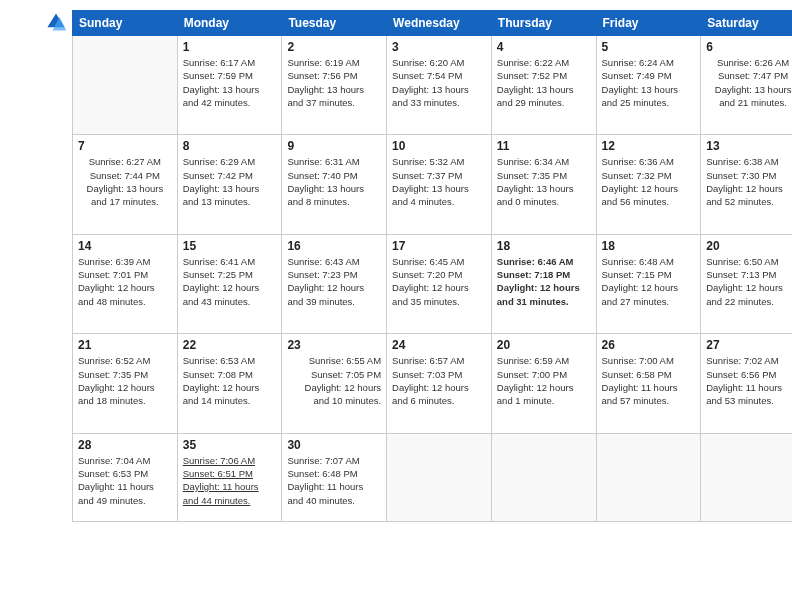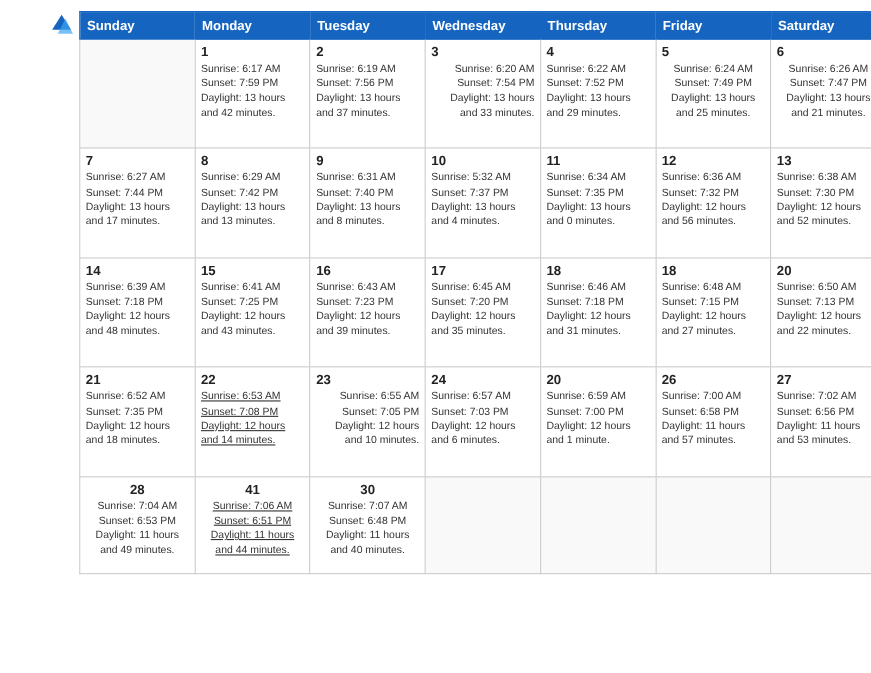--- a/index.html
+++ b/index.html
@@ -87,21 +87,20 @@
     .day-info {
       font-size: 9.5px;
       color: #333;
       line-height: 1.4;
     }
     .empty-cell {
       background: #f9f9f9;
     }
     .last-row td {
       height: 72px;
-      text-align: center;
     }
   </style>
 </head>
 <body>
 
 <div class="page">
   <div class="header">
     <div class="logo">
       <svg class="logo-icon" viewBox="0 0 28 28">
         <polygon points="14,4 24,20 4,20" fill="#1565c0"></polygon>
@@ -142,51 +141,51 @@
           </td>
           <td>
             <span class="day-num">2</span>
             <div class="day-info" style="white-space: pre-line;">Sunrise: 6:19 AM
 Sunset: 7:56 PM
 Daylight: 13 hours
 and 37 minutes.</div>
           </td>
           <td>
             <span class="day-num">3</span>
-            <div class="day-info" style="white-space: pre-line; text-align: right;">Sunrise: 6:20 AM
+            <div class="day-info" style="white-space: pre-line;">Sunrise: 6:20 AM
 Sunset: 7:54 PM
 Daylight: 13 hours
 and 33 minutes.</div>
           </td>
           <td>
             <span class="day-num">4</span>
             <div class="day-info" style="white-space: pre-line;">Sunrise: 6:22 AM
 Sunset: 7:52 PM
 Daylight: 13 hours
 and 29 minutes.</div>
           </td>
           <td>
             <span class="day-num">5</span>
-            <div class="day-info" style="white-space: pre-line; text-align: center;">Sunrise: 6:24 AM
+            <div class="day-info" style="white-space: pre-line;">Sunrise: 6:24 AM
 Sunset: 7:49 PM
 Daylight: 13 hours
 and 25 minutes.</div>
           </td>
           <td>
             <span class="day-num">6</span>
             <div class="day-info" style="white-space: pre-line; text-align: center;">Sunrise: 6:26 AM
 Sunset: 7:47 PM
 Daylight: 13 hours
 and 21 minutes.</div>
           </td>
         </tr>
         <tr>
           <td>
             <span class="day-num">7</span>
-            <div class="day-info" style="white-space: pre-line;">Sunrise: 6:27 AM
+            <div class="day-info" style="white-space: pre-line; text-align: center;">Sunrise: 6:27 AM
 Sunset: 7:44 PM
 Daylight: 13 hours
 and 17 minutes.</div>
           </td>
           <td>
             <span class="day-num">8</span>
             <div class="day-info" style="white-space: pre-line;">Sunrise: 6:29 AM
 Sunset: 7:42 PM
 Daylight: 13 hours
 and 13 minutes.</div>
@@ -224,21 +223,21 @@
             <div class="day-info" style="white-space: pre-line;">Sunrise: 6:38 AM
 Sunset: 7:30 PM
 Daylight: 12 hours
 and 52 minutes.</div>
           </td>
         </tr>
         <tr>
           <td>
             <span class="day-num">14</span>
             <div class="day-info" style="white-space: pre-line;">Sunrise: 6:39 AM
-Sunset: 7:18 PM
+Sunset: 7:01 PM
 Daylight: 12 hours
 and 48 minutes.</div>
           </td>
           <td>
             <span class="day-num">15</span>
             <div class="day-info" style="white-space: pre-line;">Sunrise: 6:41 AM
 Sunset: 7:25 PM
 Daylight: 12 hours
 and 43 minutes.</div>
           </td>
@@ -251,21 +250,21 @@
           </td>
           <td>
             <span class="day-num">17</span>
             <div class="day-info" style="white-space: pre-line;">Sunrise: 6:45 AM
 Sunset: 7:20 PM
 Daylight: 12 hours
 and 35 minutes.</div>
           </td>
           <td>
             <span class="day-num">18</span>
-            <div class="day-info" style="white-space: pre-line;">Sunrise: 6:46 AM
+            <div class="day-info" style="white-space: pre-line; font-weight: bold;">Sunrise: 6:46 AM
 Sunset: 7:18 PM
 Daylight: 12 hours
 and 31 minutes.</div>
           </td>
           <td>
             <span class="day-num">18</span>
             <div class="day-info" style="white-space: pre-line;">Sunrise: 6:48 AM
 Sunset: 7:15 PM
 Daylight: 12 hours
 and 27 minutes.</div>
@@ -281,21 +280,21 @@
         <tr>
           <td>
             <span class="day-num">21</span>
             <div class="day-info" style="white-space: pre-line;">Sunrise: 6:52 AM
 Sunset: 7:35 PM
 Daylight: 12 hours
 and 18 minutes.</div>
           </td>
           <td>
             <span class="day-num">22</span>
-            <div class="day-info" style="white-space: pre-line; text-decoration: underline;">Sunrise: 6:53 AM
+            <div class="day-info" style="white-space: pre-line;">Sunrise: 6:53 AM
 Sunset: 7:08 PM
 Daylight: 12 hours
 and 14 minutes.</div>
           </td>
           <td>
             <span class="day-num">23</span>
             <div class="day-info" style="white-space: pre-line; text-align: right;">Sunrise: 6:55 AM
 Sunset: 7:05 PM
 Daylight: 12 hours
 and 10 minutes.</div>
@@ -331,21 +330,21 @@
         </tr>
         <tr class="last-row">
           <td>
             <span class="day-num">28</span>
             <div class="day-info" style="white-space: pre-line;">Sunrise: 7:04 AM
 Sunset: 6:53 PM
 Daylight: 11 hours
 and 49 minutes.</div>
           </td>
           <td>
-            <span class="day-num">41</span>
+            <span class="day-num">35</span>
             <div class="day-info" style="white-space: pre-line; text-decoration: underline;">Sunrise: 7:06 AM
 Sunset: 6:51 PM
 Daylight: 11 hours
 and 44 minutes.</div>
           </td>
           <td>
             <span class="day-num">30</span>
             <div class="day-info" style="white-space: pre-line;">Sunrise: 7:07 AM
 Sunset: 6:48 PM
 Daylight: 11 hours

